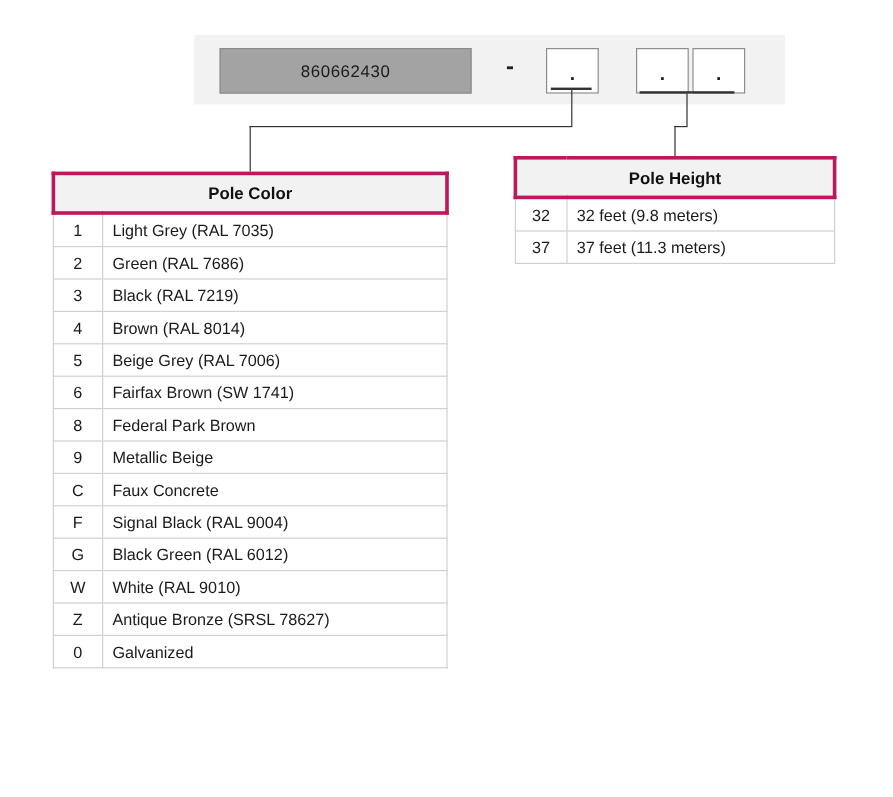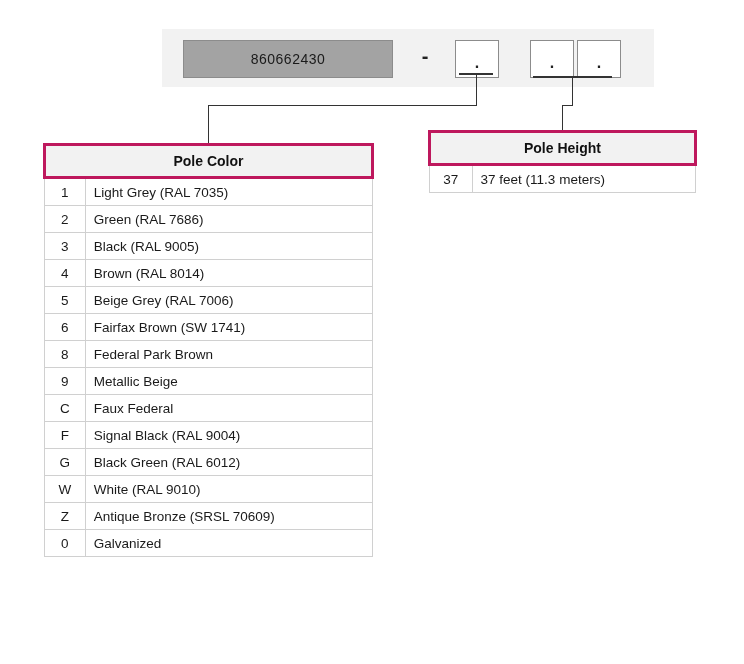--- a/index.html
+++ b/index.html
@@ -163,21 +163,21 @@
     <tr>
         <td class="code">1</td>
         <td class="desc">Light Grey (RAL 7035)</td>
       </tr>
     <tr>
         <td class="code">2</td>
         <td class="desc">Green (RAL 7686)</td>
       </tr>
     <tr>
         <td class="code">3</td>
-        <td class="desc">Black (RAL 9005)</td>
+        <td class="desc">Black (RAL 7219)</td>
       </tr>
     <tr>
         <td class="code">4</td>
         <td class="desc">Brown (RAL 8014)</td>
       </tr>
     <tr>
         <td class="code">5</td>
         <td class="desc">Beige Grey (RAL 7006)</td>
       </tr>
     <tr>
@@ -187,50 +187,54 @@
     <tr>
         <td class="code">8</td>
         <td class="desc">Federal Park Brown</td>
       </tr>
     <tr>
         <td class="code">9</td>
         <td class="desc">Metallic Beige</td>
       </tr>
     <tr>
         <td class="code">C</td>
-        <td class="desc">Faux Federal</td>
+        <td class="desc">Faux Concrete</td>
       </tr>
     <tr>
         <td class="code">F</td>
         <td class="desc">Signal Black (RAL 9004)</td>
       </tr>
     <tr>
         <td class="code">G</td>
         <td class="desc">Black Green (RAL 6012)</td>
       </tr>
     <tr>
         <td class="code">W</td>
         <td class="desc">White (RAL 9010)</td>
       </tr>
     <tr>
         <td class="code">Z</td>
-        <td class="desc">Antique Bronze (SRSL 70609)</td>
+        <td class="desc">Antique Bronze (SRSL 78627)</td>
       </tr>
     <tr>
         <td class="code">0</td>
         <td class="desc">Galvanized</td>
       </tr>
   </tbody>
 </table>
 
 <table class="tbl" id="height-table">
   <thead>
     <tr>
       <th colspan="2">Pole Height</th>
     </tr>
   </thead>
   <tbody>
     <tr>
+        <td class="code">32</td>
+        <td class="desc">32 feet (9.8 meters)</td>
+      </tr>
+    <tr>
         <td class="code">37</td>
         <td class="desc">37 feet (11.3 meters)</td>
       </tr>
   </tbody>
 </table>
 
 </body></html>

